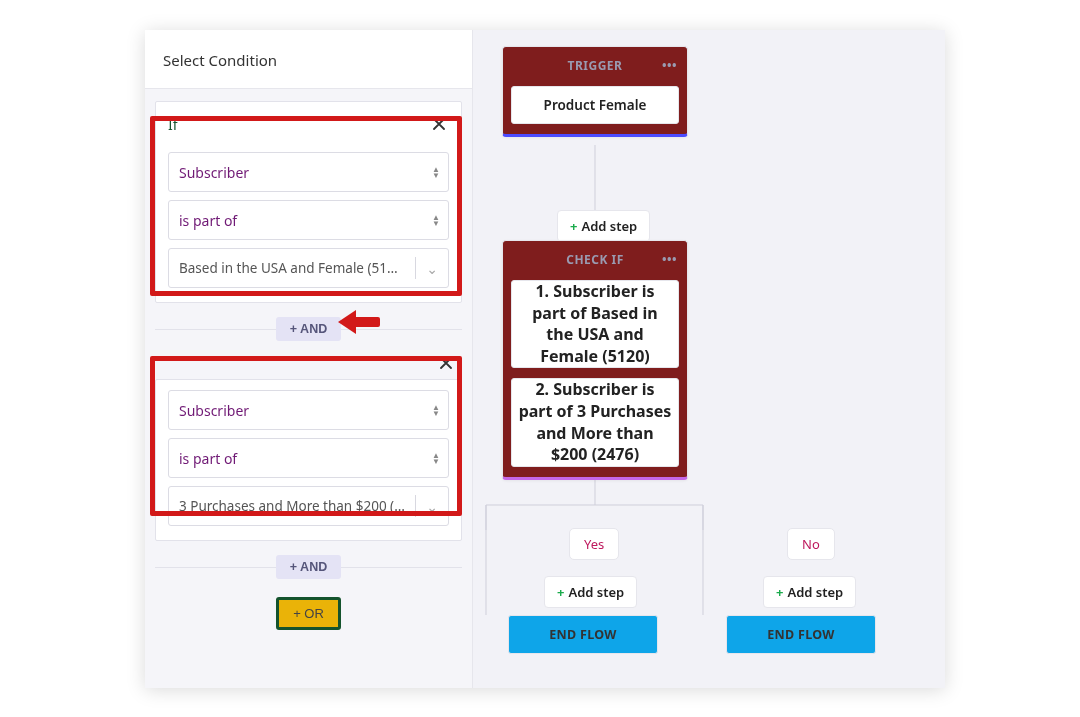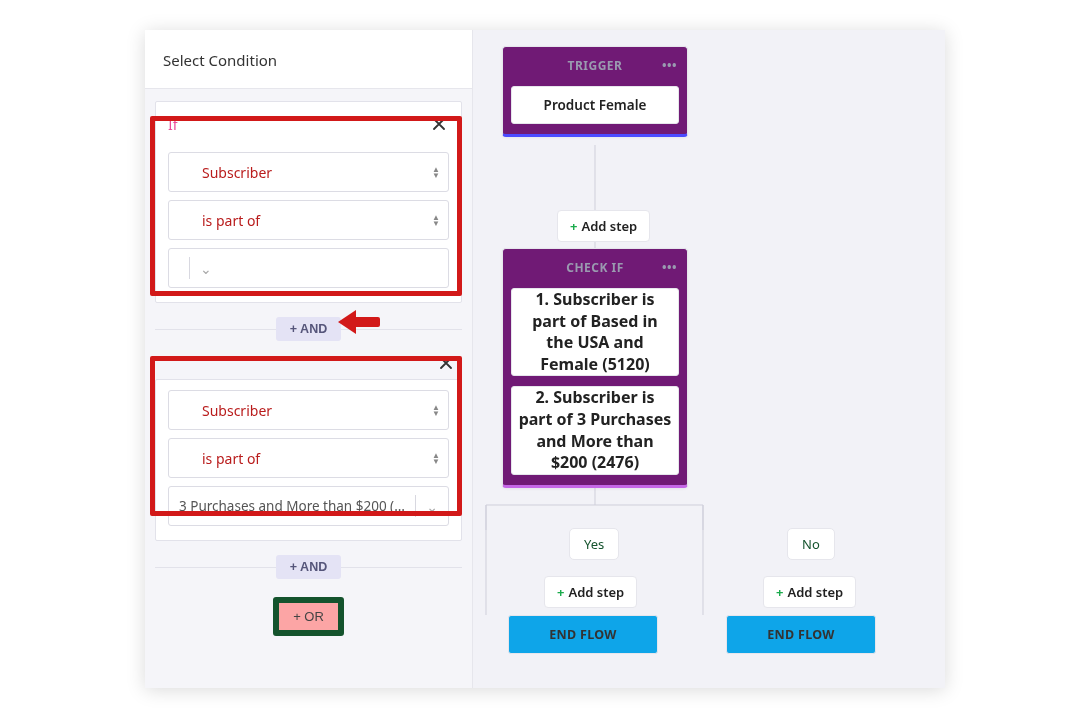--- a/index.html
+++ b/index.html
@@ -6,56 +6,56 @@
   html, body { margin:0; padding:0; background:#fff; font-family: 'Segoe UI', system-ui, Arial, sans-serif; font-size:14px; color:#333;}
   .stage { width:1080px; height:717px; position:relative; background:#fff;}
   .panel { position:absolute; left:145px; top:30px; width:800px; height:658px; background:#fff; box-shadow: 0 2px 18px rgba(0,0,0,.15); display:flex;}
   
   .left { width:328px; border-right:1px solid #e6e6ec; display:flex; flex-direction:column;}
   .hdr { padding:20px 18px 18px; border-bottom:1px solid #e6e6ec; font-size:15px; color:#333;}
   .body { background:#f5f5f9; flex:1; padding:12px 10px;}
   .card { background:#fff; border:1px solid #e2e2ea; border-radius:2px;}
   .cardpad { padding:10px 12px 14px;}
   .if-row { display:flex; align-items:center; justify-content:space-between; padding:10px 10px 8px 12px;}
-  .if-label { font-size:14px; color:#ec4899;}
+  .if-label { font-size:14px; color:#14532d;}
   .close { width:24px; height:24px; display:inline-flex; align-items:center; justify-content:center; color:#444; cursor:pointer;}
   .close svg{width:12px;height:12px;}
   .field { position:relative; height:40px; border:1px solid #dcdce4; border-radius:3px; background:#fff; display:flex; align-items:center; padding:0 34px 0 10px; margin-top:8px;}
-  .field .txt{ font-size:14px; color:#b91c1c;margin-left:23px;}
+  .field .txt{ font-size:14px; color:#701a75;}
   .updown { position:absolute; right:8px; top:50%; transform:translateY(-50%); color:#888; display:flex; flex-direction:column; line-height:6px;}
   .updown span{font-size:8px;}
   .field-split { display:flex; align-items:center; }
   .field-split .main{flex:1; font-size:13.5px; color:#555; overflow:hidden; text-overflow:ellipsis; white-space:nowrap;}
   .field-split .divider{width:1px; height:22px; background:#d8d8e0; margin:0 10px;}
   .field-split .chev{color:#aaa;}
   .and-row { display:flex; align-items:center; margin:14px 0;}
   .and-row .line{flex:1; height:1px; background:#e2e2ea;}
   .and-btn { background:#e4e3f5; color:#55557a; border:none; padding:5px 14px; font-size:12.5px; font-weight:600; border-radius:3px; cursor:pointer; margin:0 0;}
   .right-close { display:flex; justify-content:flex-end; padding-right:4px; margin-top:-4px;}
   .or-wrap { display:flex; justify-content:center; margin-top:18px;}
-  .or-btn { background:#fca5a5; border:6px solid #14532d; color:#444; padding:6px 14px; font-size:13px; border-radius:3px; cursor:pointer;}
+  .or-btn { background:#eab308; border:3px solid #14532d; color:#444; padding:6px 14px; font-size:13px; border-radius:3px; cursor:pointer;}
   
   .redbox { position:absolute; border:5px solid #d21919; border-radius:2px; pointer-events:none;}
   .arrow { position:absolute; pointer-events:none;}
   .arrow .shaft{position:absolute; left:16px; top:7px; width:26px; height:10px; background:#d21919; border-radius:2px;}
   .arrow .head{position:absolute; left:0; top:0; width:0; height:0; border-right:18px solid #d21919; border-top:12px solid transparent; border-bottom:12px solid transparent;}
   
   .right { flex:1; position:relative; background:#f2f2f7; overflow:hidden;}
   svg.conn { position:absolute; inset:0; width:100%; height:100%; }
   svg.conn path, svg.conn line { stroke:#cfcfda; stroke-width:1; fill:none;}
-  .stepbox { position:absolute; width:186px; background:#701a75; border:1px solid #e6e6ec; border-radius:4px; box-shadow:0 1px 3px rgba(0,0,0,.06);}
+  .stepbox { position:absolute; width:186px; background:#7f1d1d; border:1px solid #e6e6ec; border-radius:4px; box-shadow:0 1px 3px rgba(0,0,0,.06);}
   .stepbox .titlebar{display:flex; align-items:center; justify-content:center; position:relative; padding:10px 8px 8px; font-size:12px; font-weight:700; letter-spacing:.5px; color:#9a9ab0;}
   .stepbox .dots{position:absolute; right:10px; top:10px; color:#9a9ab0; cursor:pointer;}
   .stepbox .inner { margin:4px 8px 10px; background:#fff; border:1px solid #e6e6ec; border-radius:3px; padding:9px 8px; text-align:center; font-size:13.5px; font-weight:600; color:#222;}
   .stepbox.trigger { border-bottom:3px solid #4b4bff;}
   .stepbox.check  { border-bottom:3px solid #c567e6;}
   .check .inner{font-weight:700; font-size:16px; line-height:1.35; padding:0 6px}
   .mini { position:absolute; background:#fff; border:1px solid #e6e6ec; border-radius:4px; padding:6px 12px; font-size:13px; font-weight:600; color:#222; display:flex; align-items:center; gap:4px; cursor:pointer;}
   .mini .plus{color:#1aab4c; font-weight:700;}
-  .pill { position:absolute; background:#fff; border:1px solid #e6e6ec; border-radius:5px; padding:6px 14px; font-size:13px; color:#14532d;}
+  .pill { position:absolute; background:#fff; border:1px solid #e6e6ec; border-radius:5px; padding:6px 14px; font-size:13px; color:#be185d;}
   .endflow { position:absolute; width:150px; background:#0ea5e9; border:1px solid #e6e6ec; border-radius:3px; text-align:center; padding:10px 0; font-size:12.5px; font-weight:700; letter-spacing:.3px; color:#333;}
 </style>
 </head>
 <body>
 
 <div class="stage">
  <div class="panel">
 
   <div class="left">
     <div class="hdr">Select Condition</div>
@@ -79,20 +79,21 @@
                 </span>
           </div>
           <div class="field">
             <span class="txt">is part of</span>
             <span class="updown">
                   <span>▲</span>
                   <span>▼</span>
                 </span>
           </div>
           <div class="field field-split" style="padding-right:10px">
+            <span class="main">Based in the USA and Female (5120)</span>
             <span class="divider"></span>
             <span class="chev">⌄</span>
           </div>
         </div>
       </div>
 
       <div class="and-row">
         <div class="line"></div>
         <button class="and-btn">+ AND</button>
         <div class="line"></div>
@@ -158,21 +159,21 @@
         <span class="dots">•••</span>
       </div>
       <div class="inner">Product Female</div>
     </div>
 
     <div class="mini" style="left:84px; top:180px;">
       <span class="plus">+</span>
           <span>Add step</span>
     </div>
 
-    <div class="stepbox check" style="left:29px; top:218px;">
+    <div class="stepbox check" style="left:29px; top:210px;">
       <div class="titlebar">
         <span>CHECK IF</span>
         <span class="dots">•••</span>
       </div>
       <div class="inner">1. Subscriber is part of Based in the USA and Female (5120)</div>
       <div class="inner" style="margin-top:0">2. Subscriber is part of 3 Purchases and More than $200 (2476)</div>
     </div>
 
     <div class="pill" style="left:96px; top:498px;">Yes</div>
     <div class="pill" style="left:314px; top:498px;">No</div>

